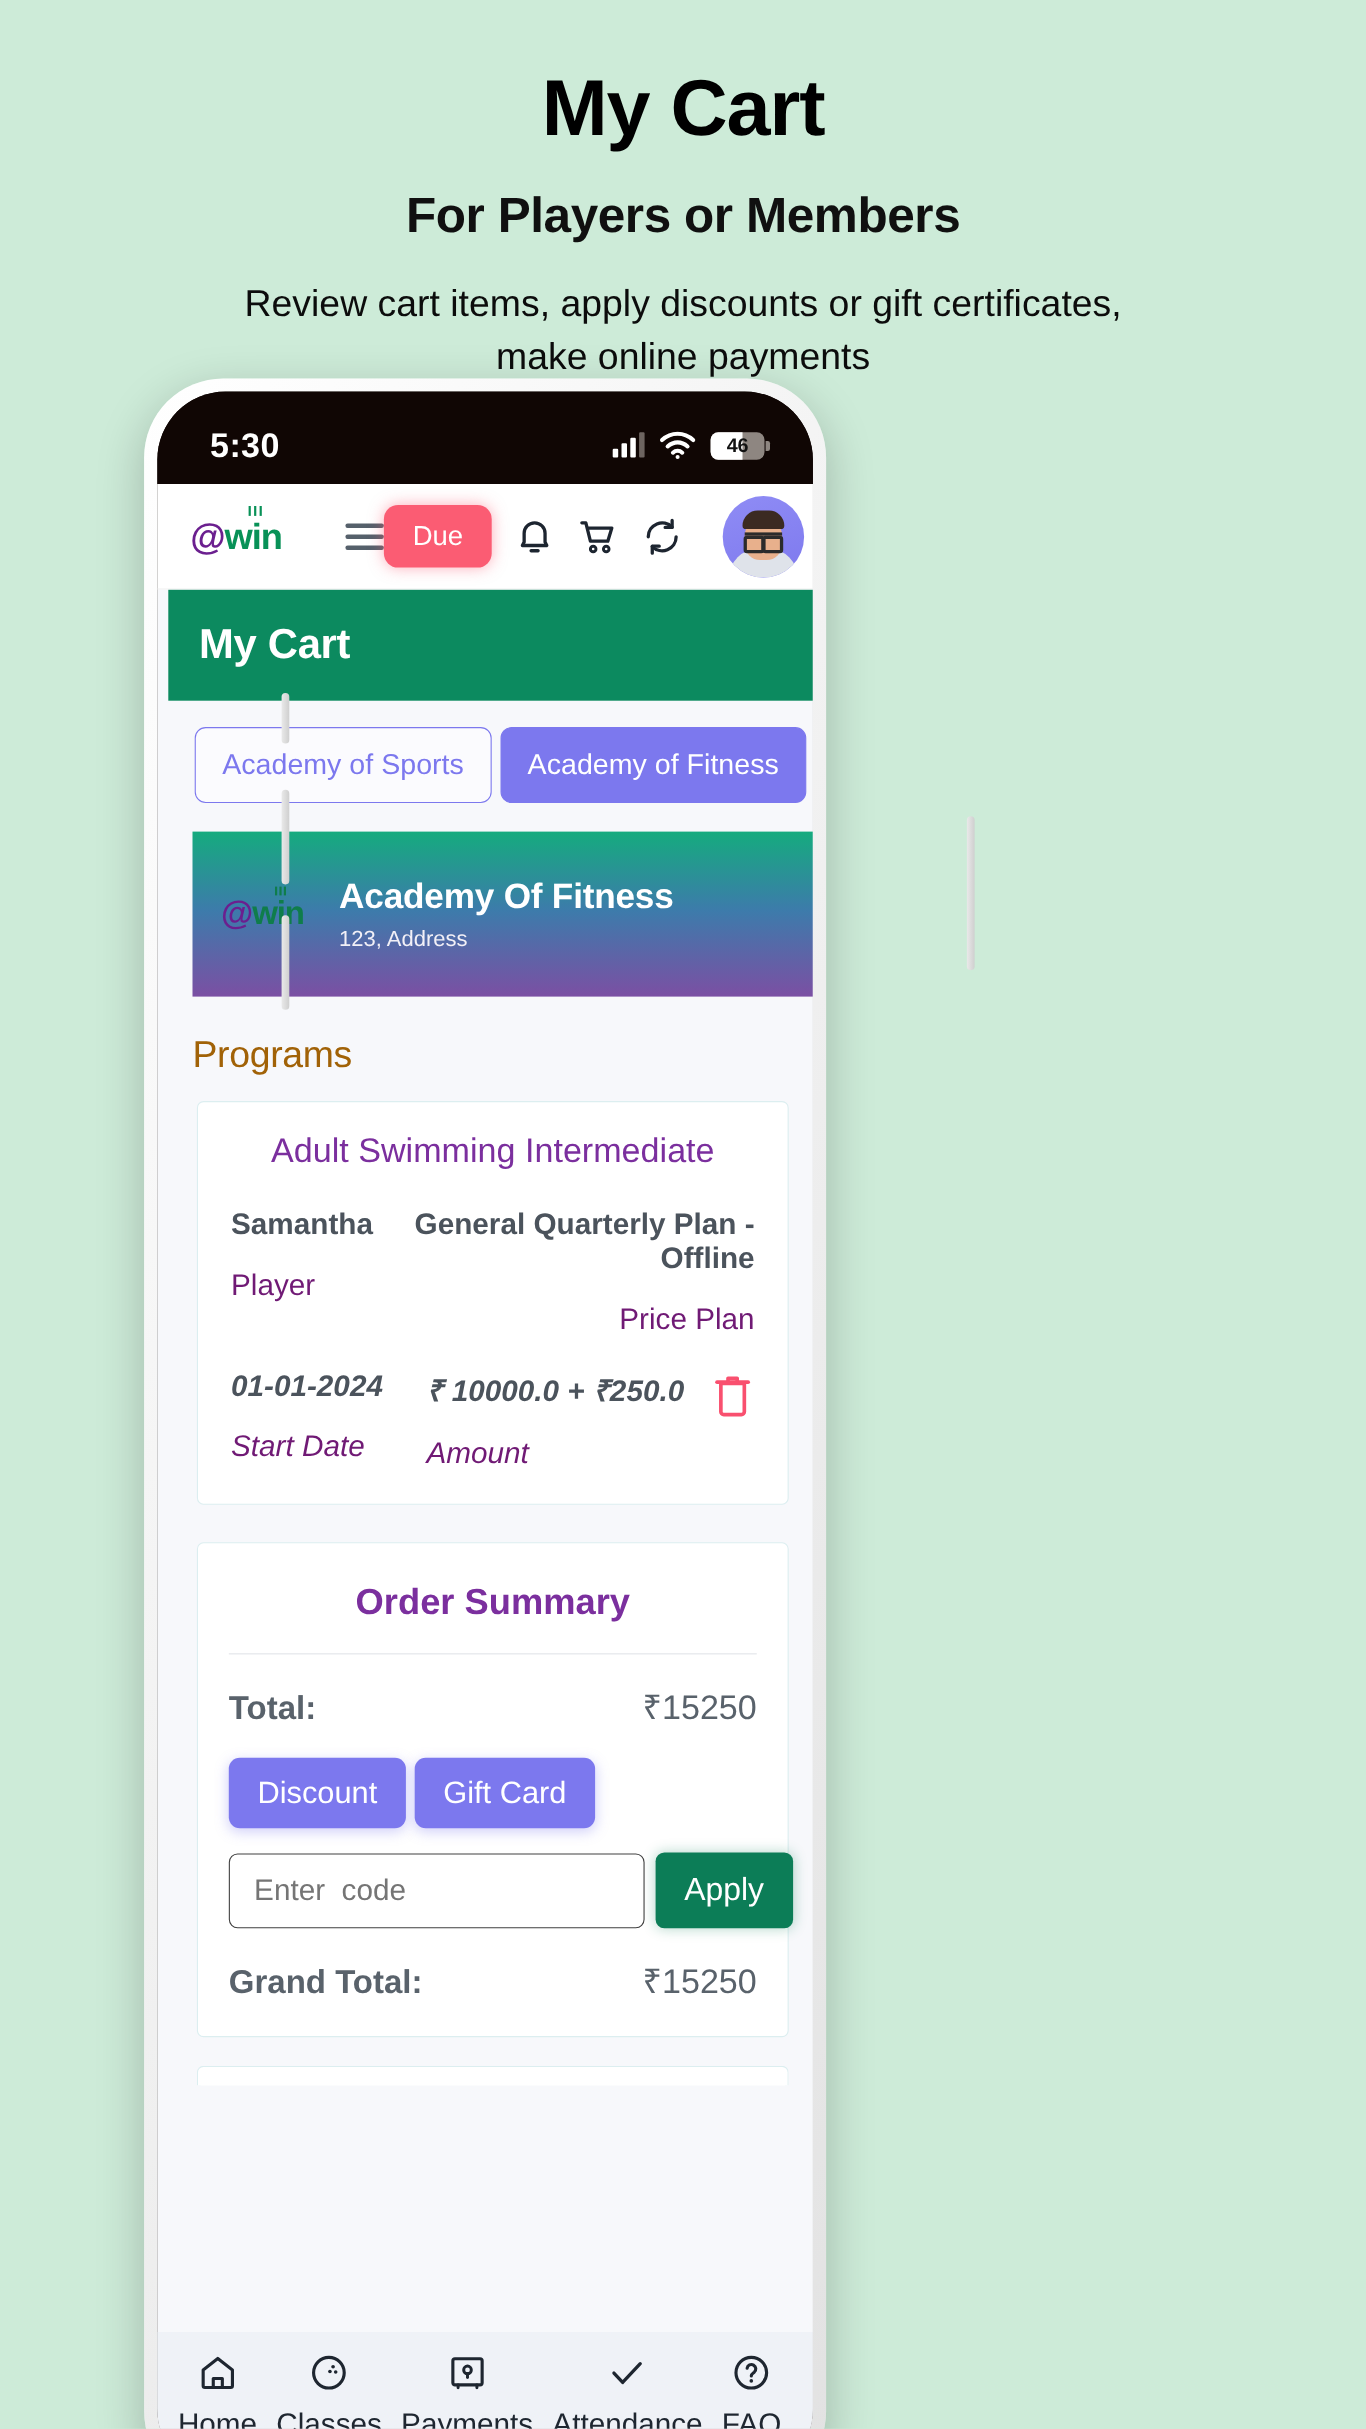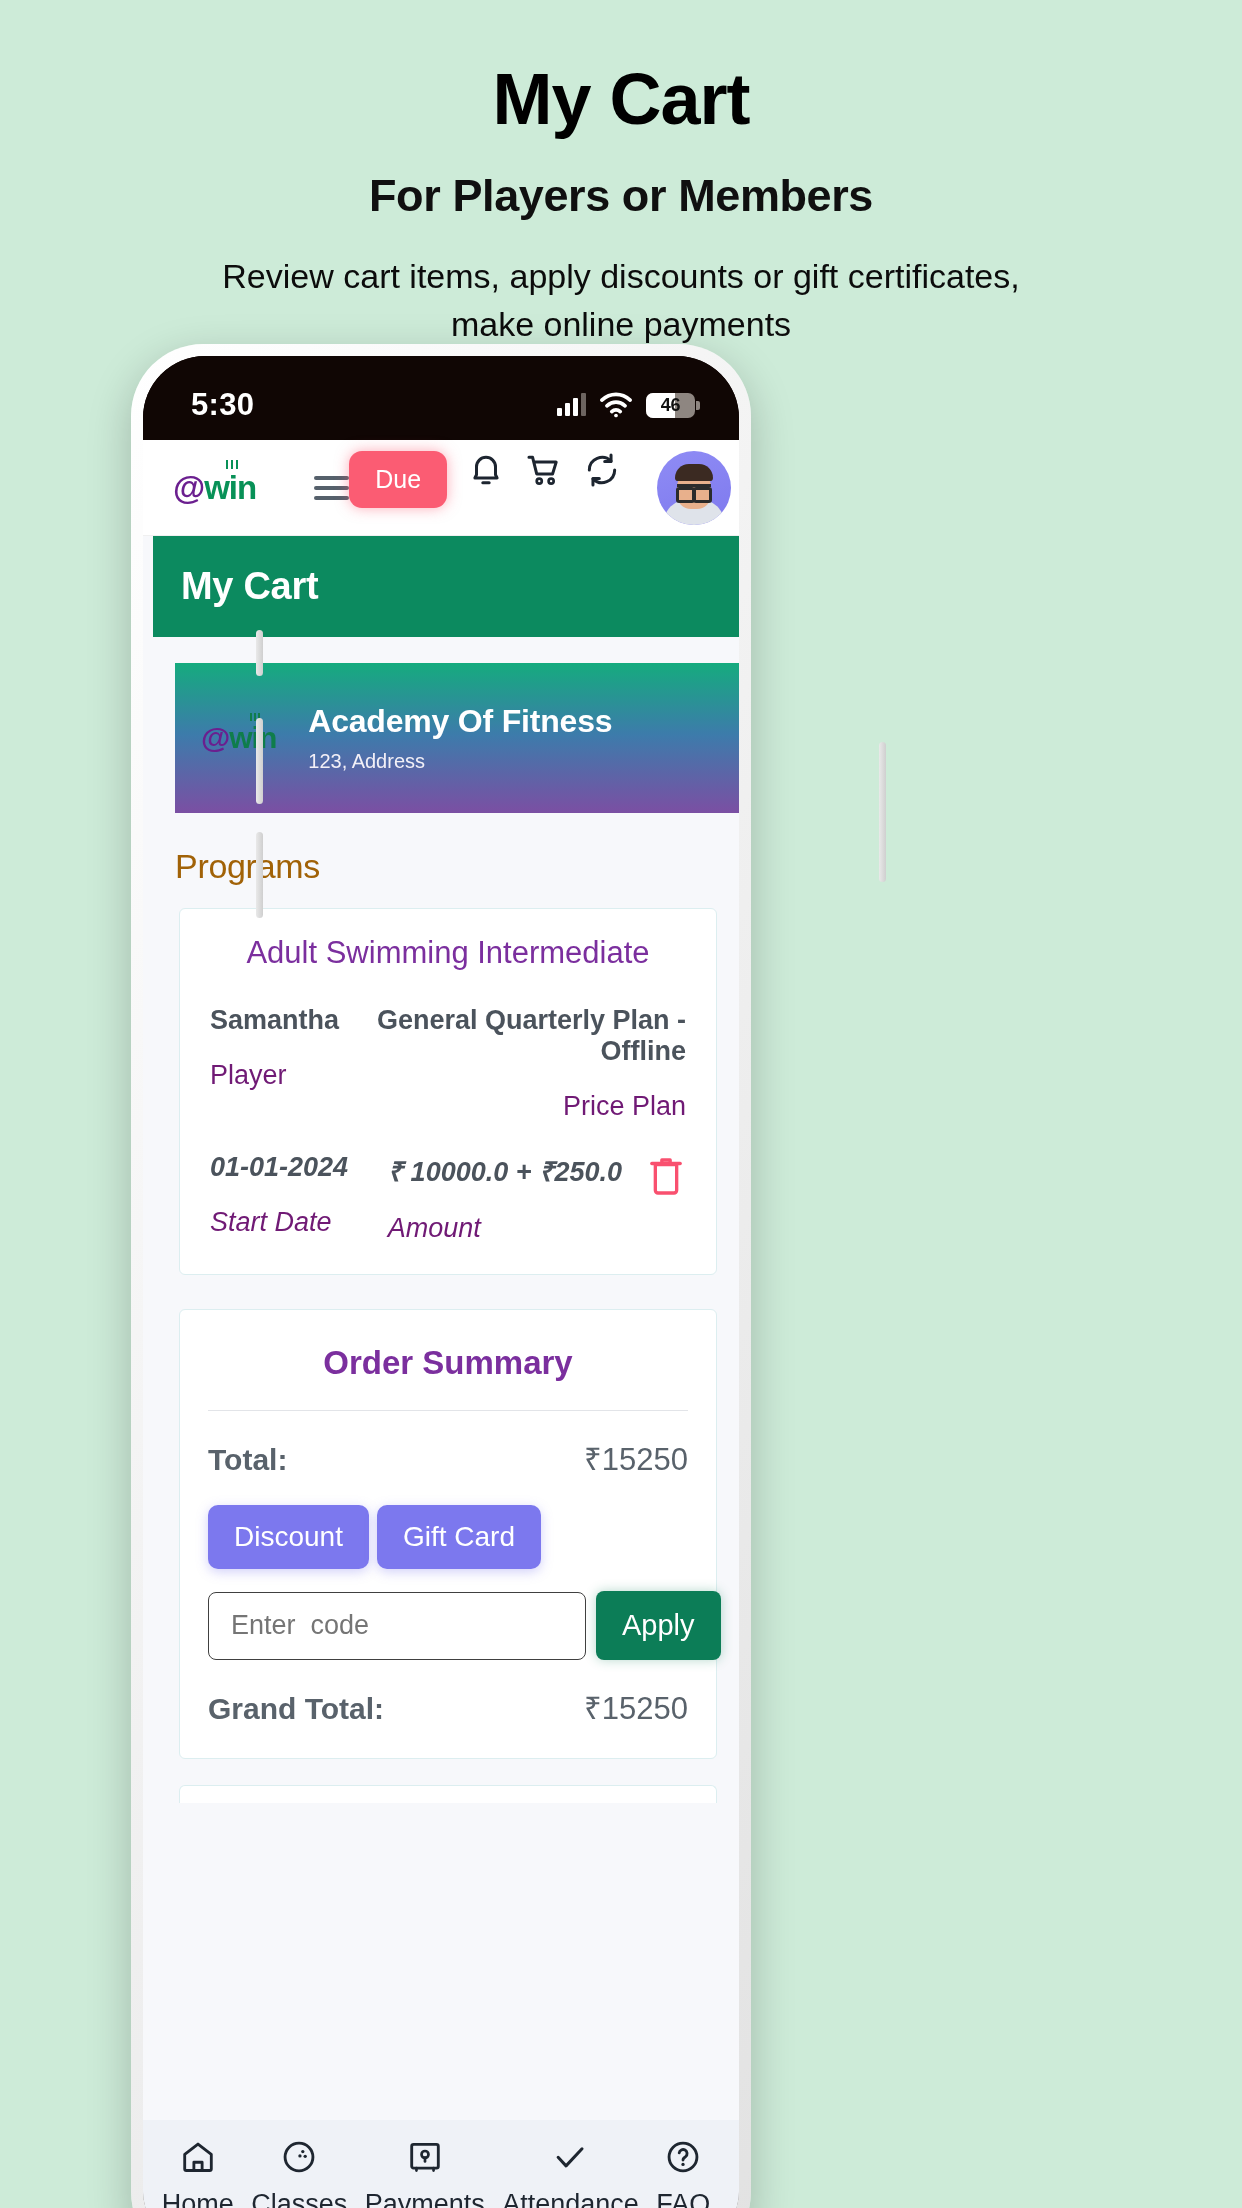--- a/index.html
+++ b/index.html
@@ -132,21 +132,21 @@
   .logo { font-size: 33px; font-weight: 800; letter-spacing: -1px; display:flex; align-items:center; }
   .logo .at { color: #6b1f8f; }
   .logo .win { color: #089157; position: relative; }
   .logo .win::after{
     content:''; position:absolute; left:27px; top:-9px;
     width:2px; height:9px; background:#089157;
     box-shadow: 5px 0 0 #089157, -5px 0 0 #089157;
   }
   .hamburger { margin-left: 58px; display:flex; flex-direction:column; gap:6px; }
   .hamburger span { width: 35px; height: 4px; background: #55606b; border-radius: 2px; display:block; }
-  .appbar-right { margin-left: auto; display:flex; align-items:flex-start; gap: 20px; padding-right: 0; }
+  .appbar-right { margin-left: auto; display:flex; align-items:center; gap: 20px; padding-right: 0; }
   .due-badge {
     background: #fb5c73;
     color:#fff;
     font-size: 25px;
     padding: 14px 26px;
     border-radius: 13px;
     box-shadow: 0 0 14px rgba(251,92,115,0.5);
   }
   .ic { width: 38px; height: 38px; color: #1d2530; }
   .avatar-wrap {
@@ -416,20 +416,24 @@
             <div class="hair"></div>
             <div class="glasses"></div>
           </div>
         </div>
       </div>
 
       <div class="content">
 
         <div class="page-title-bar">My Cart</div>
 
+        <div class="tabs">
+          <div class="tab">Academy of Sports</div>
+          <div class="tab active">Academy of Fitness</div>
+        </div>
 
         <div class="academy-banner">
           <div class="banner-logo">
             <span class="at">@</span>
               <span class="win">win</span>
           </div>
           <div class="banner-text">
             <div class="banner-name">Academy Of Fitness</div>
             <div class="banner-addr">123, Address</div>
           </div>

